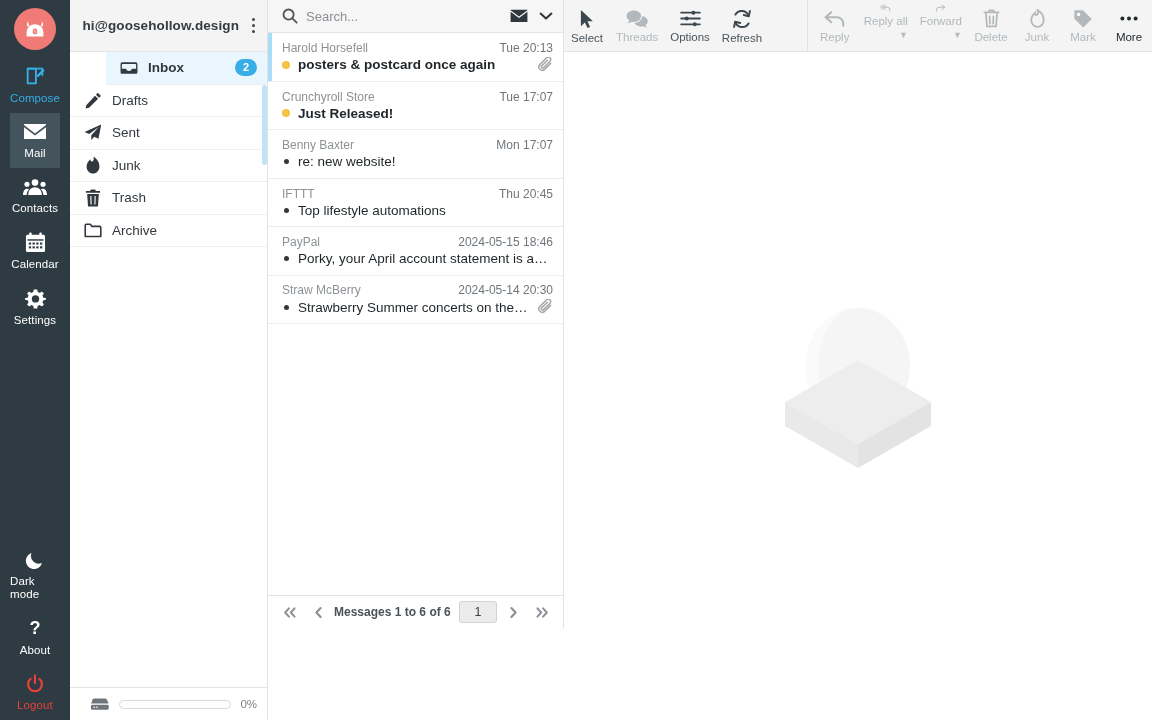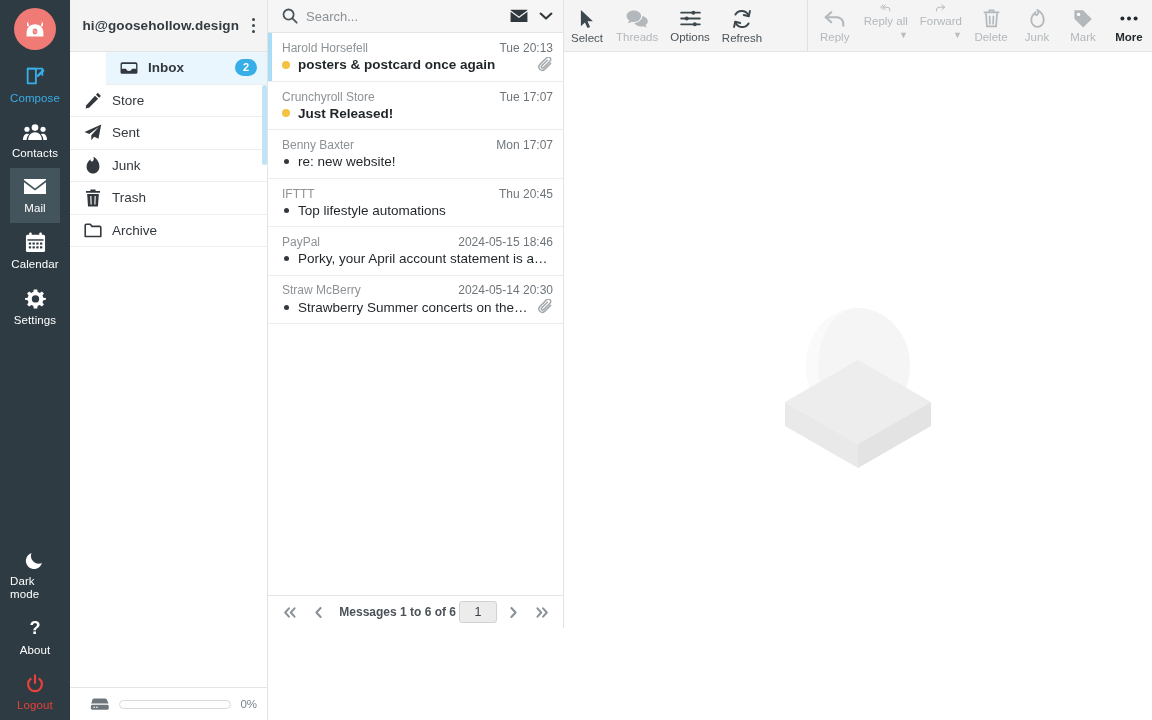--- a/index.html
+++ b/index.html
@@ -133,21 +133,21 @@
   .list-footer {
     height: 33px; flex: 0 0 33px; border-top: 1px solid #e4e4e4;
     display: flex; align-items: center; gap: 3px; padding: 0 8px;
     background: #fff;
   }
   .pg-btn {
     width: 26px; height: 24px; display: flex; align-items: center;
     justify-content: center; cursor: pointer; color: #8a9095;
     font-size: 15px; font-weight: bold; border-radius: 3px;
   }
-  .pg-count { flex: 1 1 auto; text-align: right; font-size: 12px; font-weight: bold; color: #4b5258; }
+  .pg-count { flex: 1 1 auto; text-align: left; font-size: 12px; font-weight: bold; color: #4b5258; }
   .pg-input {
     width: 38px; height: 22px; border: 1px solid #d2d2d2; border-radius: 3px;
     background: #ececec; text-align: center; font-size: 12.5px; color: #3a4045;
     font-family: "Liberation Sans", sans-serif; outline: none;
   }
 
   
   .right { flex: 1 1 auto; height: 720px; display: flex; flex-direction: column; background: #fff; }
   .toolbar {
     height: 52px; flex: 0 0 52px; background: #f4f4f4;
@@ -190,38 +190,38 @@
 
     <div class="tb-item compose">
       <svg width="22" height="22" viewBox="0 0 24 24" fill="none" stroke="#37aee8" stroke-width="2" stroke-linecap="round" stroke-linejoin="round">
         <path d="M4 4 H13 V20 H4 Z" fill="none"></path>
         <path d="M4 4 H20 V11"></path>
         <path d="M20.8 4.4 L14.5 10.7 L13.6 13.4 L16.3 12.5 L22.6 6.2 Z" fill="#37aee8" stroke="none"></path>
       </svg>
       <span class="tb-label">Compose</span>
     </div>
 
+    <div class="tb-item active">
+      <svg width="24" height="20" viewBox="0 0 24 18">
+        <path fill="#ffffff" d="M1 2 L12 10.5 L23 2 L23 1 L1 1 Z"></path>
+        <path fill="#ffffff" d="M1 4.2 L1 16 L23 16 L23 4.2 L12 12.6 Z"></path>
+      </svg>
+      <span class="tb-label">Mail</span>
+    </div>
+
     <div class="tb-item">
       <svg width="24" height="20" viewBox="0 0 26 20">
         <circle cx="13" cy="5.2" r="3.6" fill="#fff"></circle>
         <path fill="#fff" d="M5.6 18.6 C5.6 13.6 8.9 10.4 13 10.4 C17.1 10.4 20.4 13.6 20.4 18.6 Z"></path>
         <circle cx="4.3" cy="7" r="2.8" fill="#fff"></circle>
         <path fill="#fff" d="M0 18.6 C0 14.6 1.7 11.8 4.5 11.8 C5.4 11.8 6.1 12 6.7 12.4 C5 13.9 4 16 4 18.6 Z"></path>
         <circle cx="21.7" cy="7" r="2.8" fill="#fff"></circle>
         <path fill="#fff" d="M26 18.6 C26 14.6 24.3 11.8 21.5 11.8 C20.6 11.8 19.9 12 19.3 12.4 C21 13.9 22 16 22 18.6 Z"></path>
       </svg>
       <span class="tb-label">Contacts</span>
-    </div>
-
-    <div class="tb-item active">
-      <svg width="24" height="20" viewBox="0 0 24 18">
-        <path fill="#ffffff" d="M1 2 L12 10.5 L23 2 L23 1 L1 1 Z"></path>
-        <path fill="#ffffff" d="M1 4.2 L1 16 L23 16 L23 4.2 L12 12.6 Z"></path>
-      </svg>
-      <span class="tb-label">Mail</span>
     </div>
 
     <div class="tb-item">
       <svg width="21" height="21" viewBox="0 0 22 22">
         <rect x="1" y="3" width="20" height="18" rx="1.6" fill="#fff"></rect>
         <rect x="4.4" y="0.5" width="2.6" height="4.6" rx="1.1" fill="#fff"></rect>
         <rect x="15" y="0.5" width="2.6" height="4.6" rx="1.1" fill="#fff"></rect>
         <rect x="2.6" y="7.6" width="16.8" height="1.5" fill="#2e3b42"></rect>
         <g fill="#2e3b42">
           <rect x="4" y="11" width="2.4" height="2.2"></rect>
@@ -291,21 +291,21 @@
         <span class="badge">2</span>
       </div>
 
       <div class="folder-row">
         <span class="folder-ico">
           <svg width="17" height="17" viewBox="0 0 18 18">
             <path fill="#32383d" d="M13.6 0.9 L16.9 4.2 L14.9 6.2 L11.6 2.9 Z"></path>
             <path fill="#32383d" d="M10.6 3.9 L13.9 7.2 L4.3 16.8 L0.6 17.6 L1.4 13.9 Z"></path>
           </svg>
         </span>
-        <span class="folder-name">Store</span>
+        <span class="folder-name">Drafts</span>
       </div>
 
       <div class="folder-row">
         <span class="folder-ico">
           <svg width="18" height="17" viewBox="0 0 19 18">
             <path fill="#32383d" d="M18.2 0.6 L0.5 8.4 L5.5 10.6 L15.6 3.3 L7.7 12 L7.7 17.3 L10.7 13.5 L15.3 15.5 Z"></path>
           </svg>
         </span>
         <span class="folder-name">Sent</span>
       </div>
@@ -580,21 +580,21 @@
           </svg>
           <span class="tb-txt">Mark</span>
         </div>
 
         <div class="tb-btn">
           <svg width="22" height="19" viewBox="0 0 22 19">
             <circle cx="4.4" cy="9.5" r="2" fill="#232a2e"></circle>
             <circle cx="11" cy="9.5" r="2" fill="#232a2e"></circle>
             <circle cx="17.6" cy="9.5" r="2" fill="#232a2e"></circle>
           </svg>
-          <span class="tb-txt" style="color:#232a2e;font-weight:bold">More</span>
+          <span class="tb-txt" style="color:#232a2e;font-weight:normal">More</span>
         </div>
       </div>
     </div>
 
     <div class="viewer">
       <svg width="190" height="180" viewBox="0 0 190 180">
 
         <ellipse cx="95" cy="70" rx="52" ry="58" fill="#f5f5f5"></ellipse>
         <path d="M95 12 A52 58 0 0 0 95 128 A40 58 0 0 1 95 12 Z" fill="#fafafa"></path>
 

